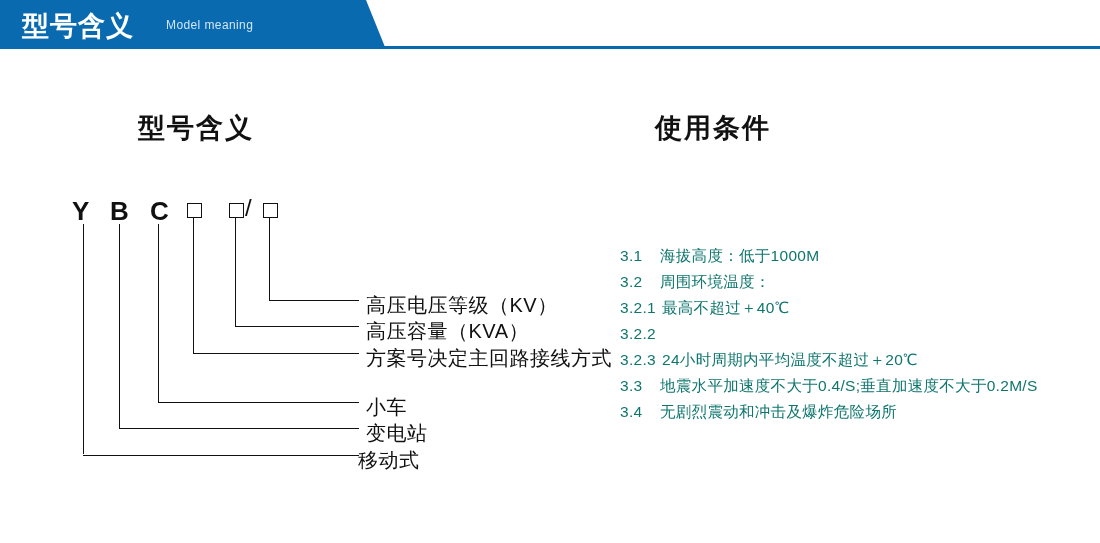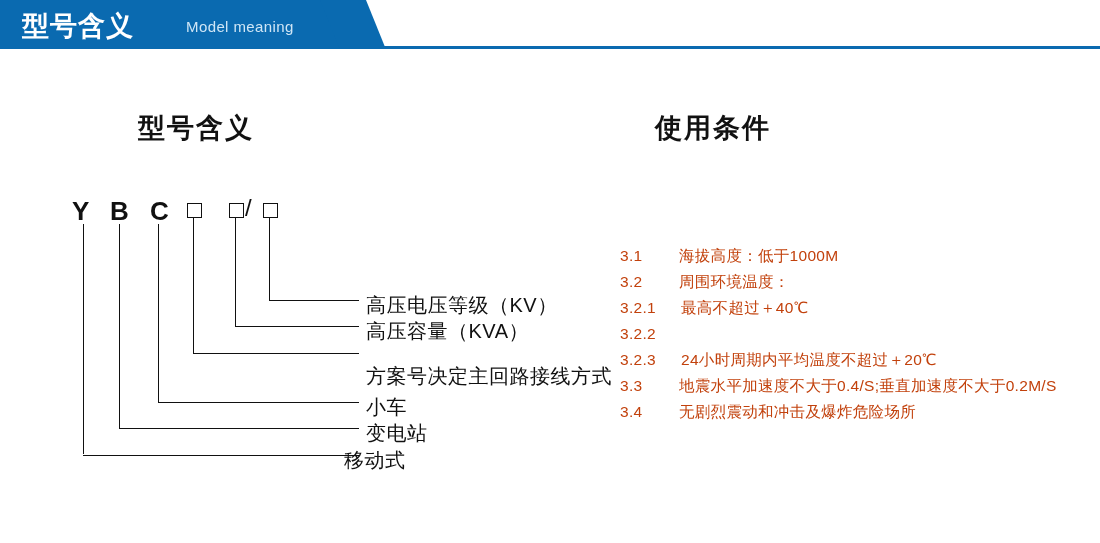--- a/index.html
+++ b/index.html
@@ -50,25 +50,24 @@
     left: 22px; top: 8px;
     font-size: 27px;
     font-weight: bold;
     color: #ffffff;
     letter-spacing: 1px;
     z-index: 3;
   }
   .header-title-en {
     position: absolute;
     left: 166px; top: 18px;
-    font-size: 15px;
+    font-size: 12px;
     color: #cfe6f6;
     letter-spacing: 0.4px;
     z-index: 3;
-    margin-left: 20px;
   }
 
   
   .sec-title {
     position: absolute;
     font-size: 27px;
     font-weight: bold;
     color: #111111;
     letter-spacing: 2px;
   }
@@ -121,25 +120,24 @@
   
   .conditions {
     position: absolute;
     left: 620px; top: 243px;
     width: 470px;
   }
   .cond-row {
     display: flex;
     align-items: baseline;
     font-size: 15.5px;
-    color: #c2410c;
+    color: #0f766e;
     line-height: 26px;
     letter-spacing: 0.3px;
     white-space: nowrap;
-    gap: 19px;
   }
   .cond-num {
     min-width: 34px;
     margin-right: 6px;
   }
 </style>
 </head>
 <body>
 
 <div class="header">
@@ -173,24 +171,24 @@
 
   <div class="hline" style="left:269px; top:300px; width:90px;"></div>
   <div class="hline" style="left:235px; top:326px; width:124px;"></div>
   <div class="hline" style="left:193px; top:353px; width:166px;"></div>
   <div class="hline" style="left:158px; top:402px; width:201px;"></div>
   <div class="hline" style="left:119px; top:428px; width:240px;"></div>
   <div class="hline" style="left:83px;  top:455px; width:276px;"></div>
 
   <div class="lbl" style="left:366px; top:292px;">高压电压等级（KV）</div>
   <div class="lbl" style="left:366px; top:318px;">高压容量（KVA）</div>
-  <div class="lbl" style="left:366px; top:363px;">方案号决定主回路接线方式</div>
+  <div class="lbl" style="left:366px; top:345px;">方案号决定主回路接线方式</div>
   <div class="lbl" style="left:366px; top:394px;">小车</div>
   <div class="lbl" style="left:366px; top:420px;">变电站</div>
-  <div class="lbl" style="left:344px; top:447px;">移动式</div>
+  <div class="lbl" style="left:358px; top:447px;">移动式</div>
 </div>
 
 <div class="conditions" id="conditions-list">
     <div class="cond-row">
       <span class="cond-num">3.1</span>
       <span>海拔高度：低于1000M</span>
     </div>
     <div class="cond-row">
       <span class="cond-num">3.2</span>
       <span>周围环境温度：</span>

